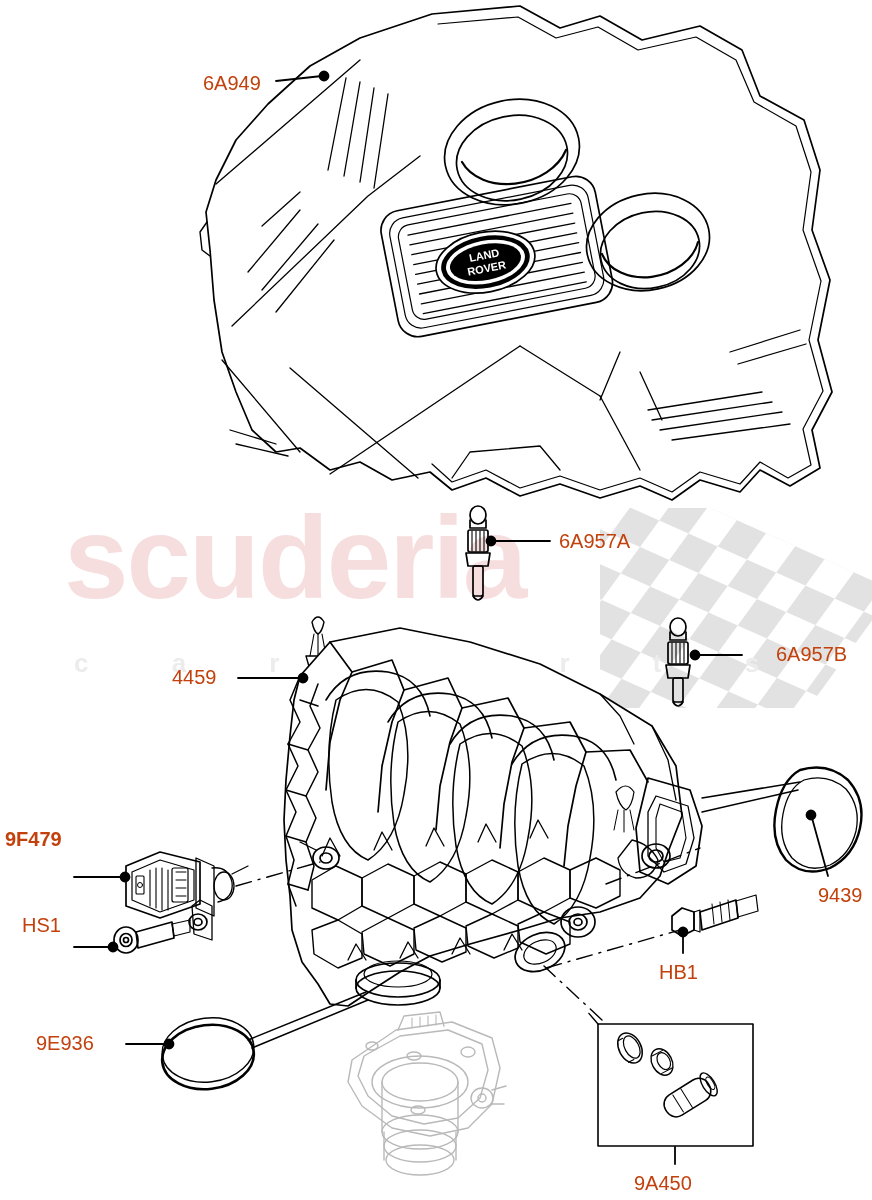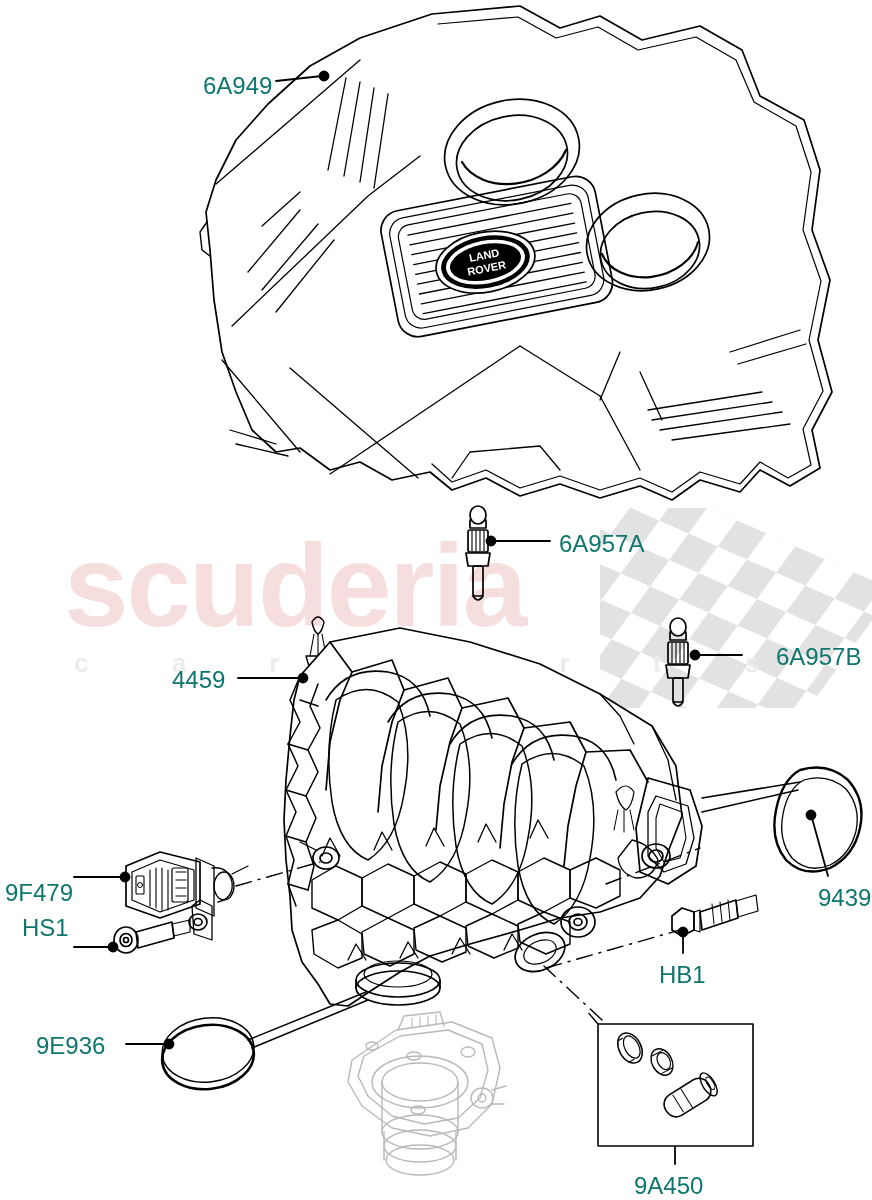--- a/index.html
+++ b/index.html
@@ -5,42 +5,42 @@
   html,body{margin:0;padding:0;background:#fff;}
   body{
     font-family:"Liberation Sans", sans-serif;
     width:872px;height:1200px;overflow:hidden;position:relative;
   }
   #sheet{position:relative;width:872px;height:1200px;background:#ffffff;overflow:hidden;}
 
   
   .wm-layer{position:absolute;inset:0;pointer-events:none;z-index:1;}
   .wm-scuderia{
-    position:absolute;left:64px;top:528px;
+    position:absolute;left:64px;top:500px;
     font-size:116px;line-height:1;font-weight:bold;
     color:#f7dede;letter-spacing:-2px;
     font-family:"Liberation Sans", sans-serif;
     white-space:nowrap;
   }
   .wm-sub{
     position:absolute;left:74px;top:648px;
     font-size:26px;color:#ececec;font-weight:bold;
     letter-spacing:38px;white-space:nowrap;
     font-family:"Liberation Sans", sans-serif;
   }
   .wm-flag{position:absolute;left:600px;top:508px;width:272px;height:200px;overflow:hidden;}
 
   
   .art{position:absolute;left:0;top:0;width:872px;height:1200px;z-index:2;}
 
   
   .lbl{
     position:absolute;z-index:5;
-    color:#0f766e;
-    font-size:24px;
+    color:#c2410c;
+    font-size:20px;
     font-family:"Liberation Sans", sans-serif;
     white-space:nowrap;
     letter-spacing:0px;
   }
 </style>
 </head>
 <body>
 
 <div id="sheet">
 
@@ -460,19 +460,19 @@
       </g>
 
     </g>
   </svg>
 
   <div class="lbl" style="left:203px;top:72px;">6A949</div>
   <div class="lbl" style="left:559px;top:530px;text-align:right;">6A957A</div>
   <div class="lbl" style="left:776px;top:643px;">6A957B</div>
   <div class="lbl" style="left:172px;top:666px;">4459</div>
   <div class="lbl" style="left:818px;top:884px;">9439</div>
-  <div class="lbl" style="left:5px;top:879px;">9F479</div>
+  <div class="lbl" style="left:5px;top:828px;font-weight:bold;">9F479</div>
   <div class="lbl" style="left:22px;top:914px;">HS1</div>
   <div class="lbl" style="left:659px;top:961px;">HB1</div>
   <div class="lbl" style="left:36px;top:1032px;">9E936</div>
   <div class="lbl" style="left:634px;top:1172px;">9A450</div>
 
 </div>
 
 </body></html>

